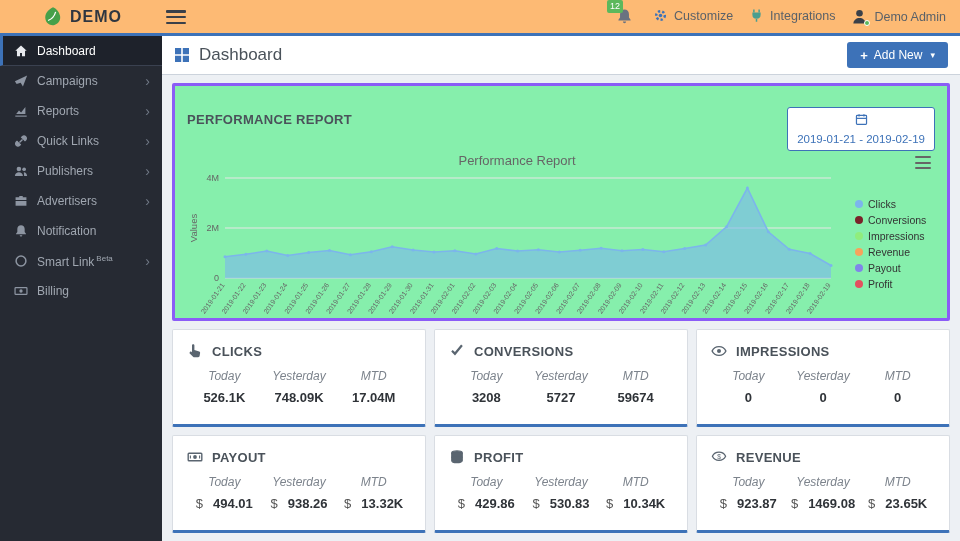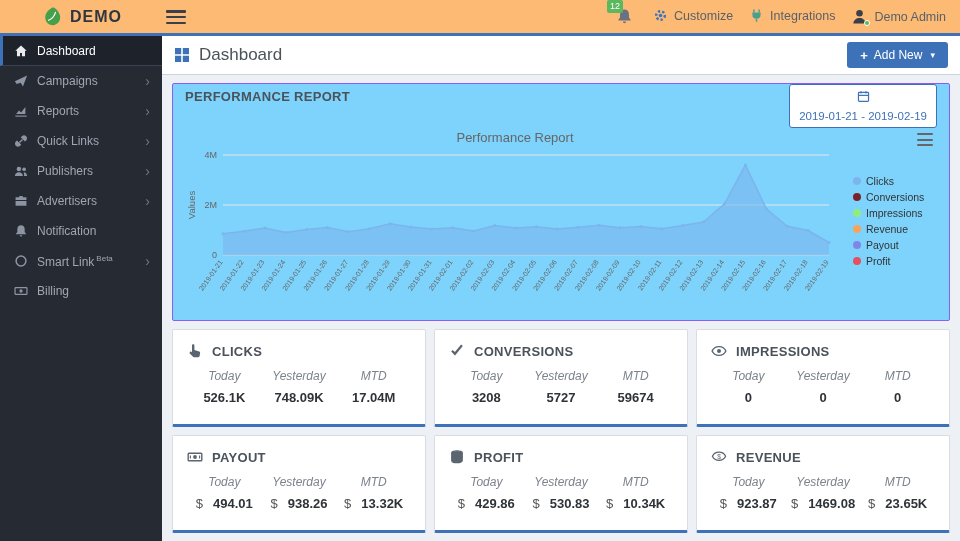--- a/index.html
+++ b/index.html
@@ -50,22 +50,22 @@
   .header-actions { display:flex; gap:7px; }
   .btn { display:inline-flex; align-items:center; gap:6px; background:#3d72b8; color:#fff; border:none;
          border-radius:3px; font-size:12px; padding:6px 13px; cursor:pointer; font-family:inherit; }
   .btn .icon { width:12px; height:12px; color:#fff; }
   .btn .plus { font-size:13px; font-weight:bold; line-height:1; }
   .btn .caret { font-size:9px; margin-left:2px; }
 
   .content-body { padding:8px 10px; }
 
   
-  .panel { background:#7dd3fc; border:1px solid #8b5cf6; border-radius:2px; height:238px;
-           padding:0 12px; margin-bottom:8px; }
+  .panel { background:#86efac; border:3px solid #8b5cf6; border-radius:2px; height:238px;
+           padding:21px 12px; margin-bottom:8px; }
   .panel-head { display:flex; justify-content:space-between; align-items:flex-start; }
   .panel-title { font-size:13px; font-weight:bold; color:#4a525a; letter-spacing:.3px; padding-top:5px; }
   .datepicker { display:flex; align-items:center; gap:7px; border:1px solid #3d72b8; color:#3d72b8;
                 border-radius:3px; padding:5px 9px; font-size:11.5px; background:#fff; cursor:pointer;flex-direction:column; }
   .datepicker .icon { width:13px; height:13px; }
 
   .chart-wrap { display:flex; position:relative; margin-top:2px; }
   .chart-col { width:660px; flex:none; }
   .chart-title { text-align:center; font-size:13px; color:#666; }
   .chart-menu { position:absolute; right:2px; top:2px; width:20px; height:15px; background:none; border:none;

